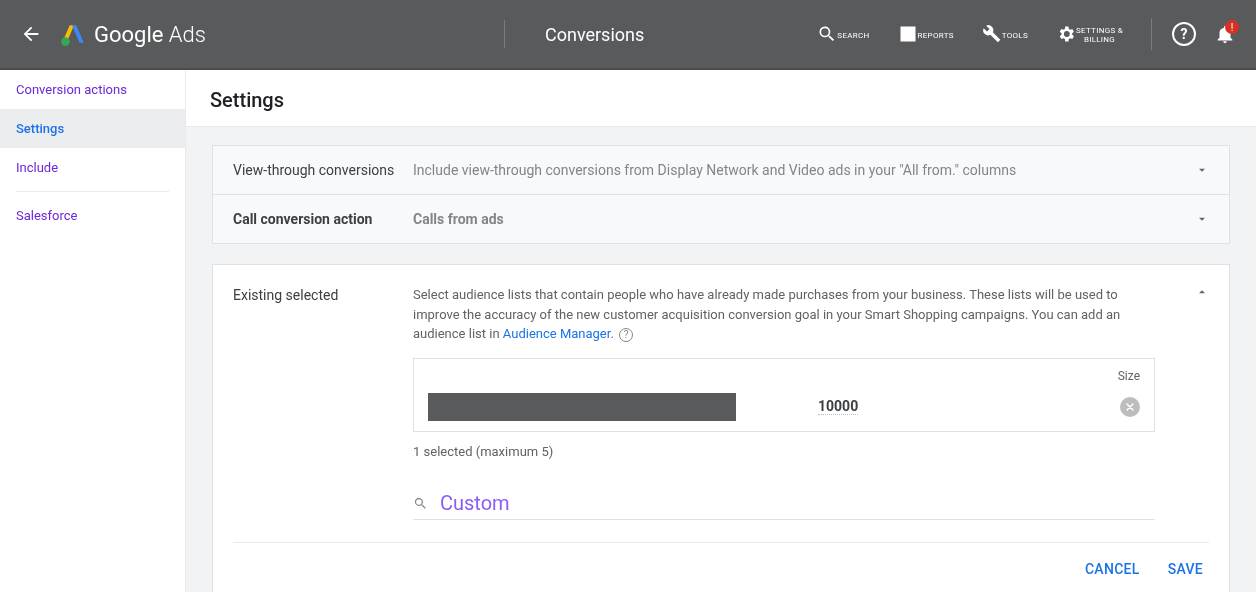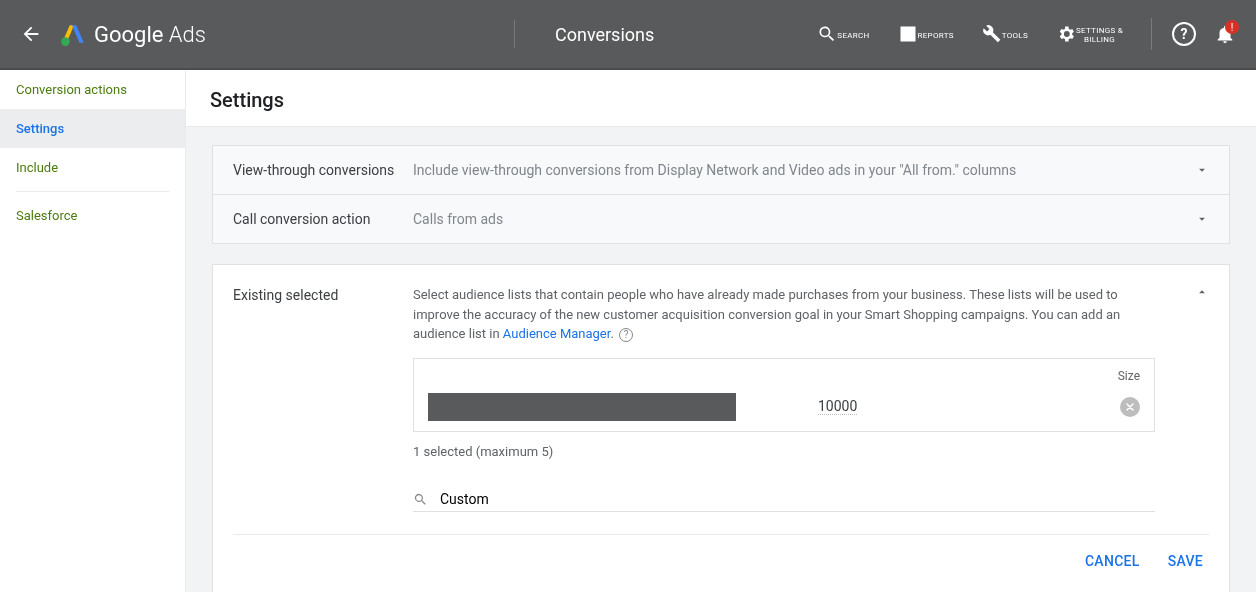--- a/index.html
+++ b/index.html
@@ -8,21 +8,21 @@
     
     .header {
       background: #595a5c;
       height: 70px;
       display: flex;
       align-items: center;
       padding: 0 20px;
       border-bottom: 2px solid #4a4b4d;
     }
     .back-arrow { color: #fff; font-size: 22px; margin-right: 18px; cursor: pointer; }
-    .logo-wrap { display: flex; align-items: flex-end; margin-right: 30px; }
+    .logo-wrap { display: flex; align-items: flex-end; margin-right: 20px; }
     .logo-svg { width: 26px; height: 26px; margin-right: 8px; }
     .logo-text { color: #fff; font-size: 22px; font-weight: 400; }
     .logo-text .bold { font-weight: 400; }
     .logo-text .thin { font-weight: 300; }
     .header-sep { width: 1px; height: 28px; background: #7a7b7d; margin: 0 24px; }
     .header-title { color: #fff; font-size: 18px; font-weight: 400; flex: 1; margin-left: 16px; }
 
     .header-tools { display: flex; align-items: center; gap: 28px; }
     .tool-item { display: flex; flex-direction: row; align-items: center; cursor: pointer; }
     .tool-icon { color: #fff; font-size: 18px; width: 20px; height: 20px; display: flex; align-items: center; justify-content: center; }
@@ -30,38 +30,38 @@
     .header-sep2 { width: 1px; height: 32px; background: #7a7b7d; }
     .header-right { display: flex; align-items: center; gap: 18px; margin-left: 20px; }
     .help-circle { width: 24px; height: 24px; border: 2px solid #fff; border-radius: 50%; color: #fff; display: flex; align-items: center; justify-content: center; font-size: 14px; font-weight: bold; cursor: pointer; }
     .bell-wrap { position: relative; cursor: pointer; }
     .bell { color: #fff; font-size: 22px; }
     .bell-badge { position: absolute; top: -3px; right: -3px; width: 14px; height: 14px; background: #d93025; border-radius: 50%; color: #fff; font-size: 10px; display: flex; align-items: center; justify-content: center; }
 
     
     .layout { display: flex; height: calc(592px - 70px); }
     .sidebar { width: 186px; background: #fff; border-right: 1px solid #e8eaed; }
-    .sidebar-item { padding: 12px 16px; font-size: 13px; color: #4d7c0f; cursor: pointer; }
+    .sidebar-item { padding: 12px 16px; font-size: 13px; color: #6d28d9; cursor: pointer; }
     .sidebar-item.active { color: #1a73e8; background: #ecedee; font-weight: 500; }
     .sidebar-divider { height: 1px; background: #e8eaed; margin: 4px 16px; }
 
     .main { flex: 1; padding: 0; }
     .page-title { font-size: 20px; font-weight: 500; color: #202124; padding: 18px 24px 14px 24px; background: #fff; border-bottom: 1px solid #e8eaed; }
 
     .content { padding: 18px 26px; }
 
     .card-collapsed {
       background: #f8f9fa;
       border: 1px solid #dfe1e5;
       display: flex;
       align-items: center;
       padding: 16px 20px;
       cursor: pointer;
     }
-    .card-collapsed + .card-collapsed { border-top: none; }
+    .card-collapsed + .card-collapsed { border-top: none; font-weight: bold; }
     .cc-label { width: 180px; font-size: 14px; color: #3c4043; flex-shrink: 0; }
     .cc-desc { flex: 1; font-size: 14px; color: #80868b; }
     .cc-chevron { color: #5f6368; font-size: 14px; }
 
     .card-expanded {
       background: #fff;
       border: 1px solid #dfe1e5;
       margin-top: 20px;
       padding: 20px;
     }
@@ -69,32 +69,32 @@
     .ce-label { width: 180px; font-size: 14px; color: #3c4043; flex-shrink: 0; padding-top: 2px; }
     .ce-body { flex: 1; font-size: 13px; color: #5f6368; line-height: 1.5; padding-right: 40px; }
     .ce-chevron { color: #5f6368; font-size: 14px; cursor: pointer; }
     .link { color: #1a73e8; cursor: pointer; }
     .help-inline { display: inline-flex; width: 14px; height: 14px; border: 1px solid #80868b; border-radius: 50%; font-size: 10px; color: #80868b; align-items: center; justify-content: center; margin-left: 2px; cursor: pointer; }
 
     .list-box { border: 1px solid #dfe1e5; margin-top: 14px; }
     .list-header { display: flex; padding: 8px 14px 6px 14px; font-size: 12px; color: #5f6368; }
     .lh-name { flex: 0 0 390px; }
     .lh-size { flex: 1; text-align: right; }
-    .list-row { display: flex; align-items: center; padding: 2px 14px 10px 14px; }
+    .list-row { display: flex; align-items: center; padding: 2px 14px 10px 14px; font-weight: bold; }
     .lr-name { flex: 0 0 390px; }
     .lr-name-redact { width: 308px; height: 28px; background: #595a5c; }
     .lr-size { flex: 1; font-size: 14px; color: #3c4043; }
     .lr-size span { border-bottom: 1px dotted #bdbdbd; }
     .lr-remove { width: 20px; height: 20px; border-radius: 50%; background: #bdbdbd; color: #fff; display: flex; align-items: center; justify-content: center; font-size: 12px; cursor: pointer; }
 
     .selected-note { font-size: 13px; color: #5f6368; margin-top: 10px; }
 
     .search-row { display: flex; align-items: center; margin-top: 30px; border-bottom: 1px solid #dfe1e5; padding-bottom: 4px; }
     .search-icon-sm { color: #80868b; font-size: 15px; margin-right: 12px; }
-    .search-input { border: none; outline: none; font-size: 14px; color: #000000; flex: 1; background: transparent; }
+    .search-input { border: none; outline: none; font-size: 20px; color: #8b5cf6; flex: 1; background: transparent; }
 
     .footer-divider { height: 1px; background: #e8eaed; margin-top: 22px; }
     .footer-actions { display: flex; justify-content: flex-end; gap: 28px; padding: 18px 6px 6px 6px; text-align: center; }
     .btn-text { color: #1a73e8; font-size: 14px; font-weight: 500; cursor: pointer; letter-spacing: 0.3px; }
 
     svg { display: block; }
   </style>
 </head>
 <body>
 

